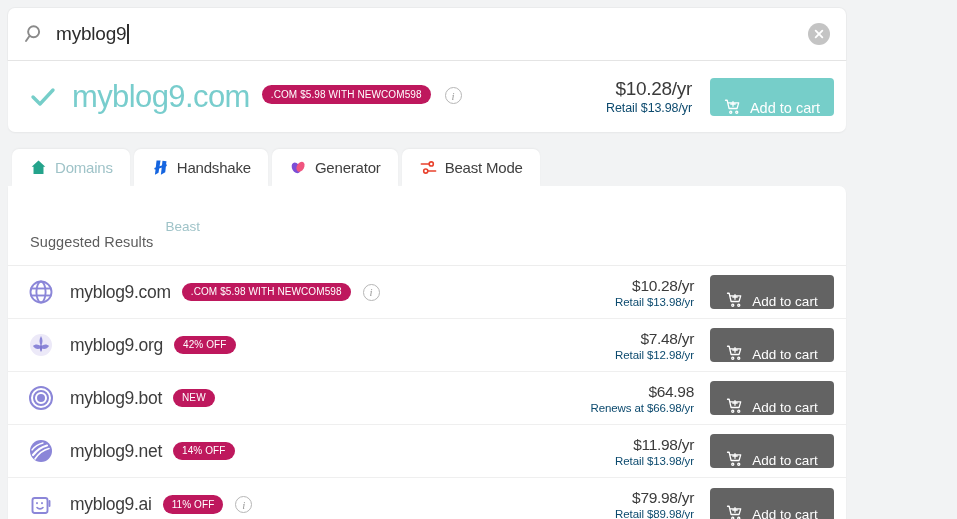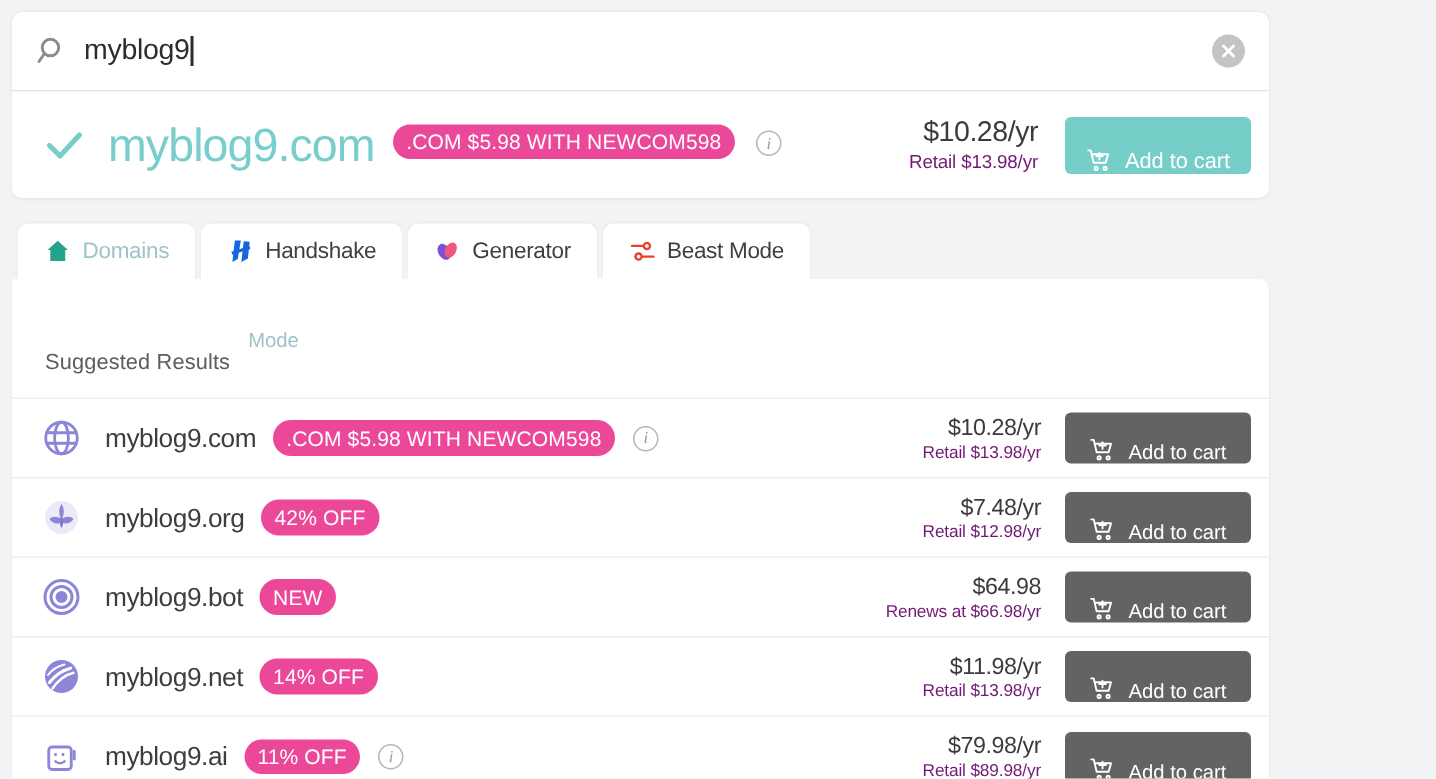--- a/index.html
+++ b/index.html
@@ -50,41 +50,41 @@
     padding: 0 12px 0 20px;
     box-shadow: 0 1px 2px rgba(0,0,0,.05);
   }
   .hero-check { width: 30px; height: 30px; flex: 0 0 auto; margin-right: 14px; }
   .hero-name {
     font-size: 31px; color: #78cdcd; letter-spacing: -0.6px;
     font-weight: 400; white-space: nowrap;
   }
   .badge {
     display: inline-flex; align-items: center; justify-content: center;
-    background: #ec4899; color: #fff;
+    background: #be185d; color: #fff;
     border-radius: 999px;
-    font-size: 14px; letter-spacing: .1px;
+    font-size: 10px; letter-spacing: .1px;
     padding: 3.5px 9px 4px 9px;
     white-space: nowrap;
     vertical-align: middle;
   }
   .hero-badge { margin-left: 12px; position: relative; top: -2px; }
   .info-icon {
     width: 17px; height: 17px; border-radius: 50%;
     border: 1.3px solid #b6b6b6; color: #9a9a9a;
     font-size: 11px; font-family: "Liberation Serif", serif;
     display: inline-flex; align-items: center; justify-content: center;
     flex: 0 0 auto; cursor: pointer;
     font-style: italic;
   }
   .hero-info { margin-left: 14px; position: relative; top: -1px; }
   .spacer { flex: 1; }
   .price-block { text-align: right; margin-right: 18px; }
   .price-main { font-size: 19px; color: #3b3b3b; letter-spacing: -.3px; }
-  .price-sub { font-size: 12.5px; color: #701a75; margin-top: 1px; letter-spacing: -.1px; }
+  .price-sub { font-size: 12.5px; color: #0c4a6e; margin-top: 1px; letter-spacing: -.1px; }
   .cart-btn {
     display: inline-flex; align-items: flex-end; gap: 8px;
     border: none; cursor: pointer; color: #fff;
     border-radius: 4px;
     font-size: 14.5px;
     padding: 0 16px;
     height: 38px;
     white-space: nowrap;
   }
   .cart-btn.teal { background: #76cec9; width: 124px; justify-content: center; }
@@ -226,21 +226,21 @@
       </svg>
       <span class="tab-label">Beast Mode</span>
     </div>
 
   </div>
 
   <div class="results">
 
     <div class="suggested-head">
       <span class="suggested-title">Suggested Results</span>
-      <span class="hide-link">Mode</span>
+      <span class="hide-link">Beast</span>
     </div>
 
     <div class="row">
       <span class="row-icon">
         <svg viewBox="0 0 30 30" fill="none" stroke="#8b86d8" stroke-width="1.9">
           <circle cx="15" cy="15" r="10.5"></circle>
           <ellipse cx="15" cy="15" rx="4.6" ry="10.5"></ellipse>
           <line x1="4.5" y1="11.5" x2="25.5" y2="11.5"></line>
           <line x1="4.5" y1="18.5" x2="25.5" y2="18.5"></line>
         </svg>

